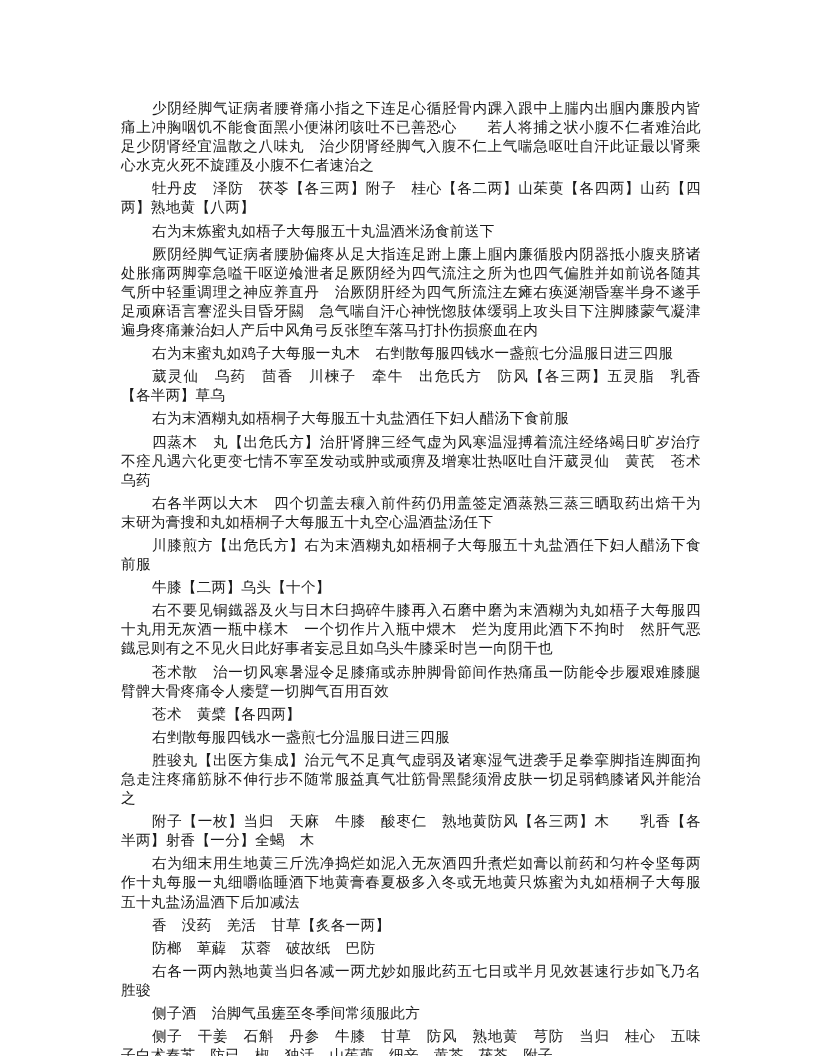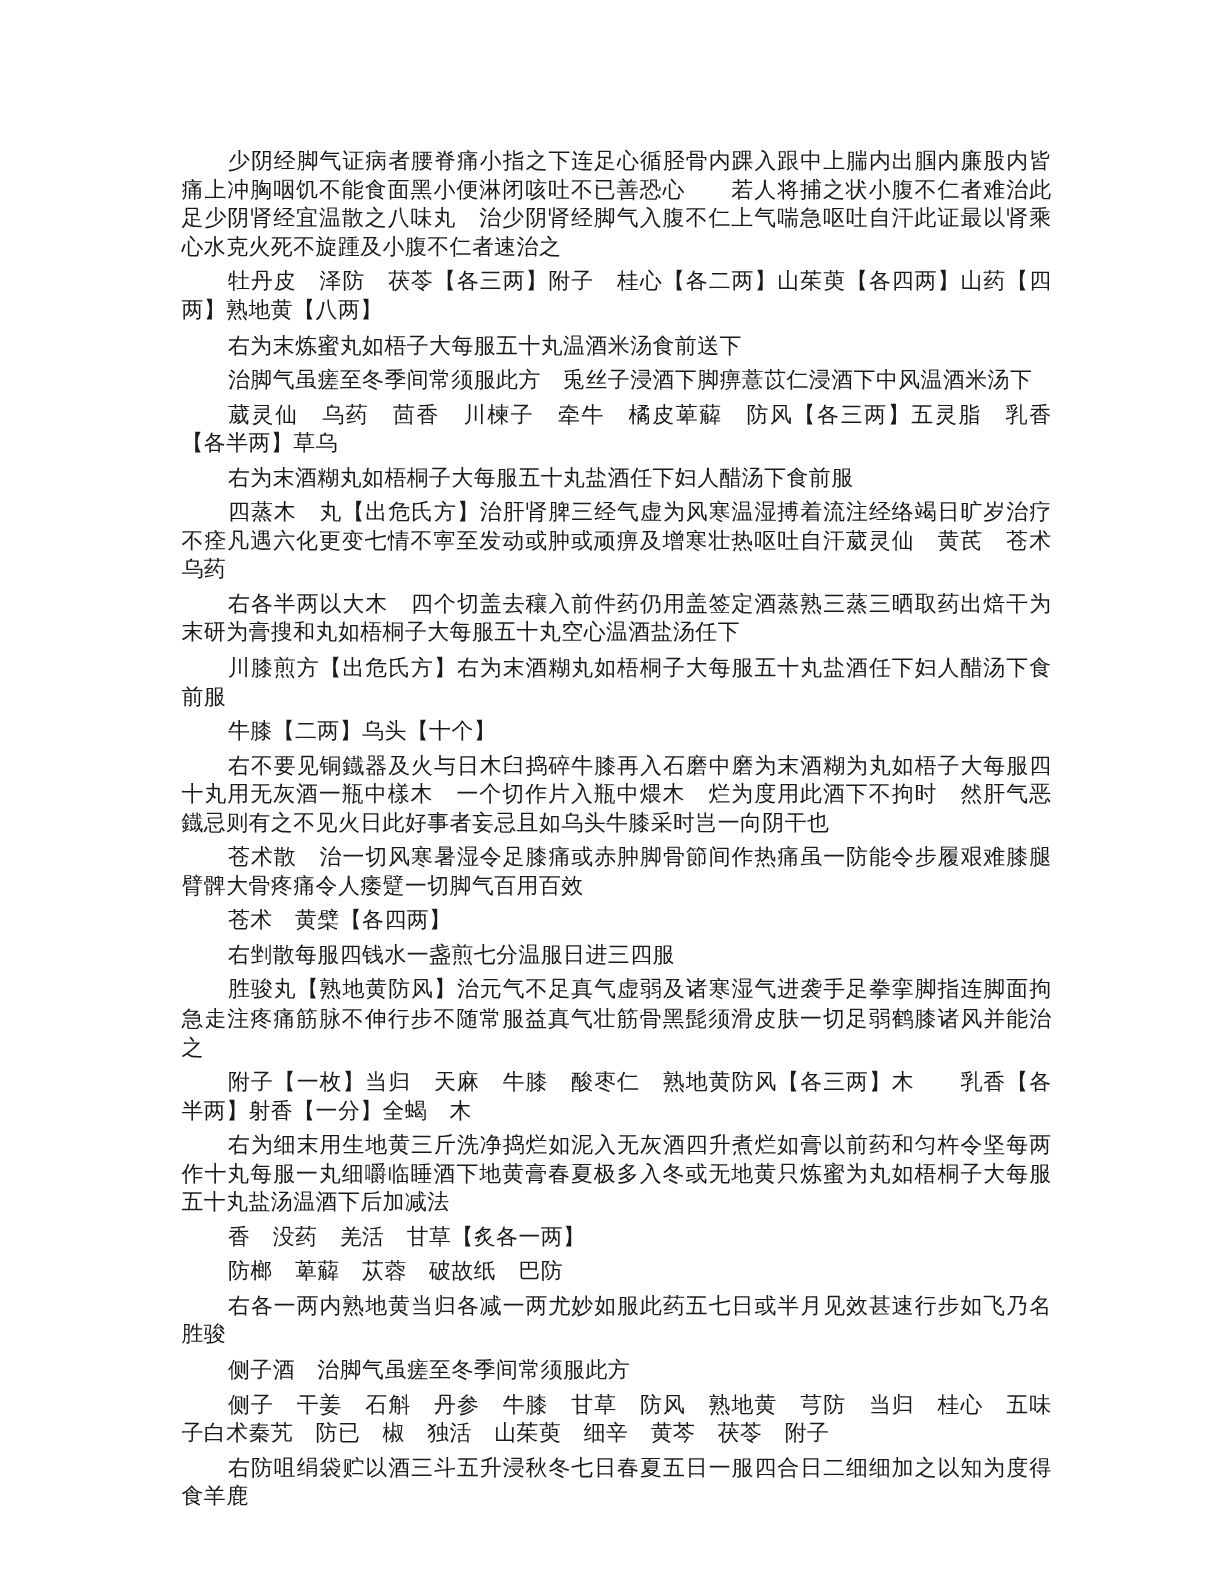--- a/index.html
+++ b/index.html
@@ -32,32 +32,33 @@
       word-break: break-all;
     }
   </style>
 </head>
 <body>
 
 <div class="page">
   <p class="para">少阴经脚气证病者腰脊痛小指之下连足心循胫骨内踝入跟中上腨内出腘内廉股内皆痛上冲胸咽饥不能食面黑小便淋闭咳吐不已善恐心　　若人将捕之状小腹不仁者难治此足少阴肾经宜温散之八味丸　治少阴肾经脚气入腹不仁上气喘急呕吐自汗此证最以肾乘心水克火死不旋踵及小腹不仁者速治之</p>
   <p class="para">牡丹皮　泽防　茯苓【各三两】附子　桂心【各二两】山茱萸【各四两】山药【四两】熟地黄【八两】</p>
   <p class="para">右为末炼蜜丸如梧子大每服五十丸温酒米汤食前送下</p>
-  <p class="para">治脚气虽瘥至冬季间常须服此方　兎丝子浸酒下脚痹薏苡仁浸酒下中风温酒米汤下</p>
-  <p class="para">葳灵仙　乌药　茴香　川楝子　牵牛　橘皮萆薢　防风【各三两】五灵脂　乳香【各半两】草乌</p>
+  <p class="para">厥阴经脚气证病者腰胁偏疼从足大指连足跗上廉上腘内廉循股内阴器抵小腹夹脐诸处胀痛两脚挛急嗌干呕逆飧泄者足厥阴经为四气流注之所为也四气偏胜并如前说各随其气所中轻重调理之神应养直丹　治厥阴肝经为四气所流注左瘫右痪涎潮昏塞半身不遂手足顽麻语言謇涩头目昏牙闗　急气喘自汗心神恍惚肢体缓弱上攻头目下注脚膝蒙气凝津遍身疼痛兼治妇人产后中风角弓反张堕车落马打扑伤损瘀血在内</p>
+  <p class="para">右为末蜜丸如鸡子大每服一丸木　右剉散每服四钱水一盏煎七分温服日进三四服</p>
+  <p class="para">葳灵仙　乌药　茴香　川楝子　牵牛　出危氏方　防风【各三两】五灵脂　乳香【各半两】草乌</p>
   <p class="para">右为末酒糊丸如梧桐子大每服五十丸盐酒任下妇人醋汤下食前服</p>
   <p class="para">四蒸木　丸【出危氏方】治肝肾脾三经气虚为风寒温湿搏着流注经络竭日旷岁治疗不痊凡遇六化更变七情不寕至发动或肿或顽痹及增寒壮热呕吐自汗葳灵仙　黄芪　苍术　乌药</p>
   <p class="para">右各半两以大木　四个切盖去穰入前件药仍用盖签定酒蒸熟三蒸三晒取药出焙干为末研为膏搜和丸如梧桐子大每服五十丸空心温酒盐汤任下</p>
   <p class="para">川膝煎方【出危氏方】右为末酒糊丸如梧桐子大每服五十丸盐酒任下妇人醋汤下食前服</p>
   <p class="para">牛膝【二两】乌头【十个】</p>
   <p class="para">右不要见铜鐡器及火与日木臼捣碎牛膝再入石磨中磨为末酒糊为丸如梧子大每服四十丸用无灰酒一瓶中樣木　一个切作片入瓶中煨木　烂为度用此酒下不拘时　然肝气恶鐡忌则有之不见火日此好事者妄忌且如乌头牛膝采时岂一向阴干也</p>
   <p class="para">苍术散　治一切风寒暑湿令足膝痛或赤肿脚骨節间作热痛虽一防能令步履艰难膝腿臂髀大骨疼痛令人痿躄一切脚气百用百效</p>
   <p class="para">苍术　黄檗【各四两】</p>
   <p class="para">右剉散每服四钱水一盏煎七分温服日进三四服</p>
-  <p class="para">胜骏丸【熟地黄防风】治元气不足真气虚弱及诸寒湿气进袭手足拳挛脚指连脚面拘急走注疼痛筋脉不伸行步不随常服益真气壮筋骨黑髭须滑皮肤一切足弱鹤膝诸风并能治之</p>
+  <p class="para">胜骏丸【出医方集成】治元气不足真气虚弱及诸寒湿气进袭手足拳挛脚指连脚面拘急走注疼痛筋脉不伸行步不随常服益真气壮筋骨黑髭须滑皮肤一切足弱鹤膝诸风并能治之</p>
   <p class="para">附子【一枚】当归　天麻　牛膝　酸枣仁　熟地黄防风【各三两】木　　乳香【各半两】射香【一分】全蝎　木</p>
   <p class="para">右为细末用生地黄三斤洗净捣烂如泥入无灰酒四升煮烂如膏以前药和匀杵令坚每两作十丸每服一丸细嚼临睡酒下地黄膏春夏极多入冬或无地黄只炼蜜为丸如梧桐子大每服五十丸盐汤温酒下后加减法</p>
   <p class="para">香　没药　羌活　甘草【炙各一两】</p>
   <p class="para">防榔　萆薢　苁蓉　破故纸　巴防</p>
   <p class="para">右各一两内熟地黄当归各减一两尤妙如服此药五七日或半月见效甚速行步如飞乃名胜骏</p>
   <p class="para">侧子酒　治脚气虽瘥至冬季间常须服此方</p>
   <p class="para">侧子　干姜　石斛　丹参　牛膝　甘草　防风　熟地黄　芎防　当归　桂心　五味子白术秦艽　防已　椒　独活　山茱萸　细辛　黄芩　茯苓　附子</p>
   <p class="para">右防咀绢袋贮以酒三斗五升浸秋冬七日春夏五日一服四合日二细细加之以知为度得食羊鹿</p>
 </div>
 

